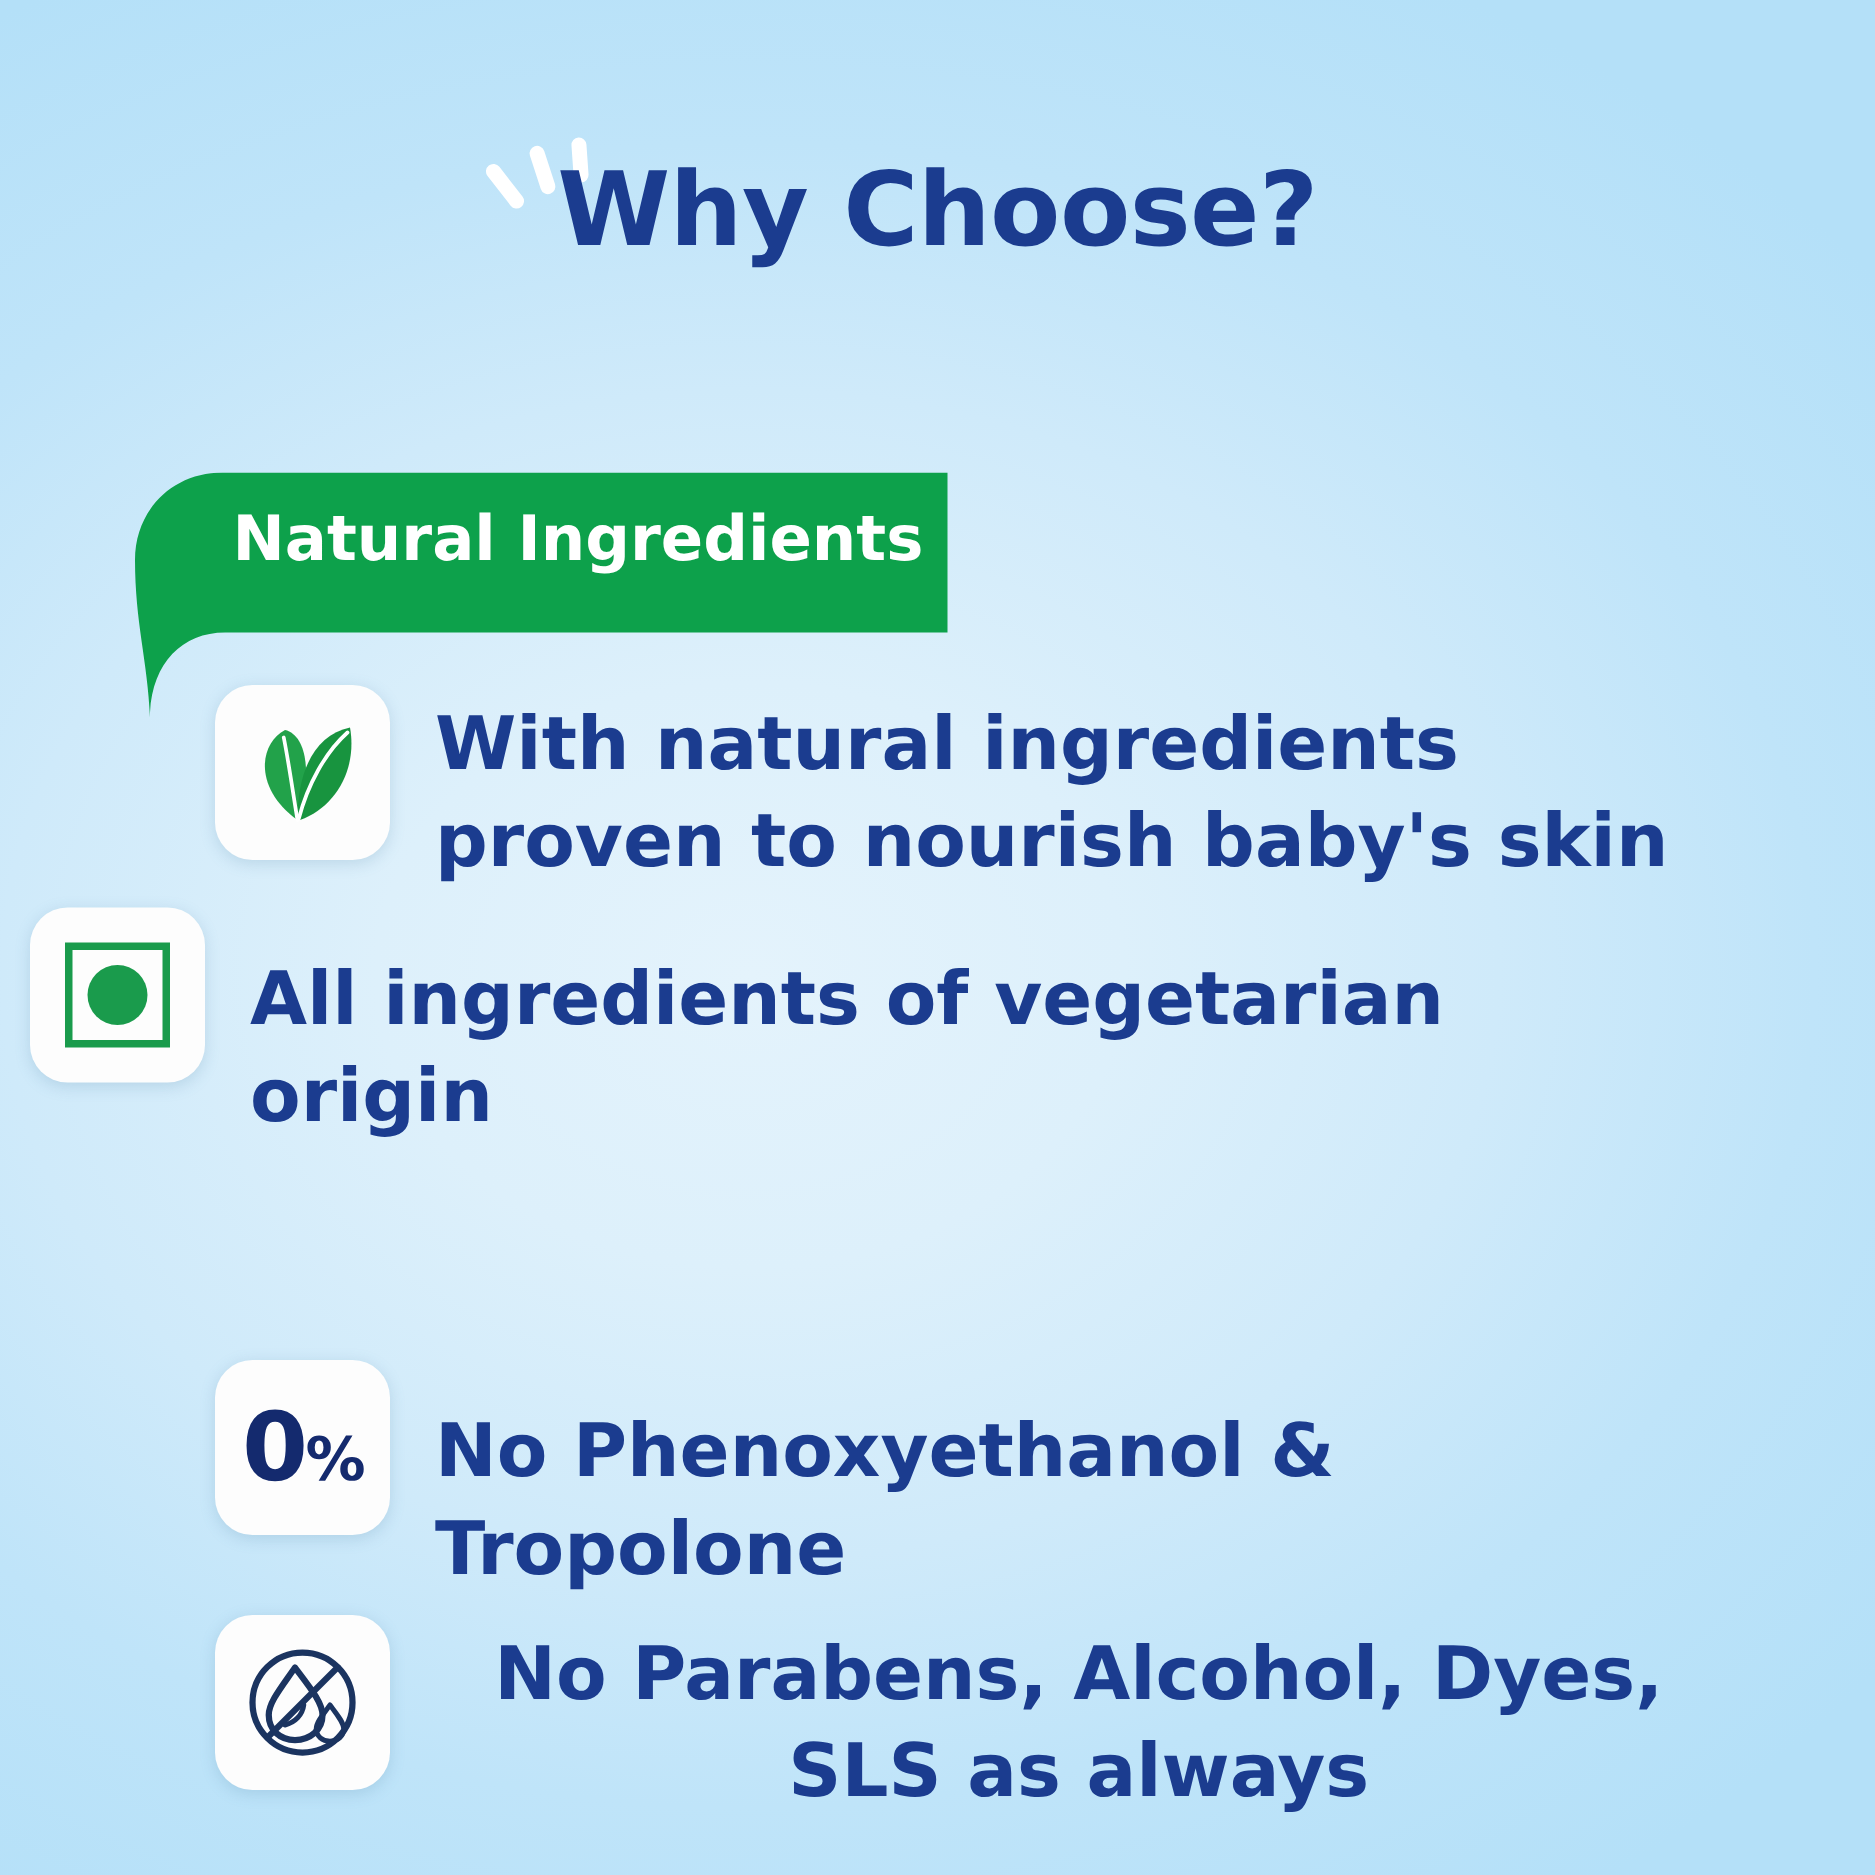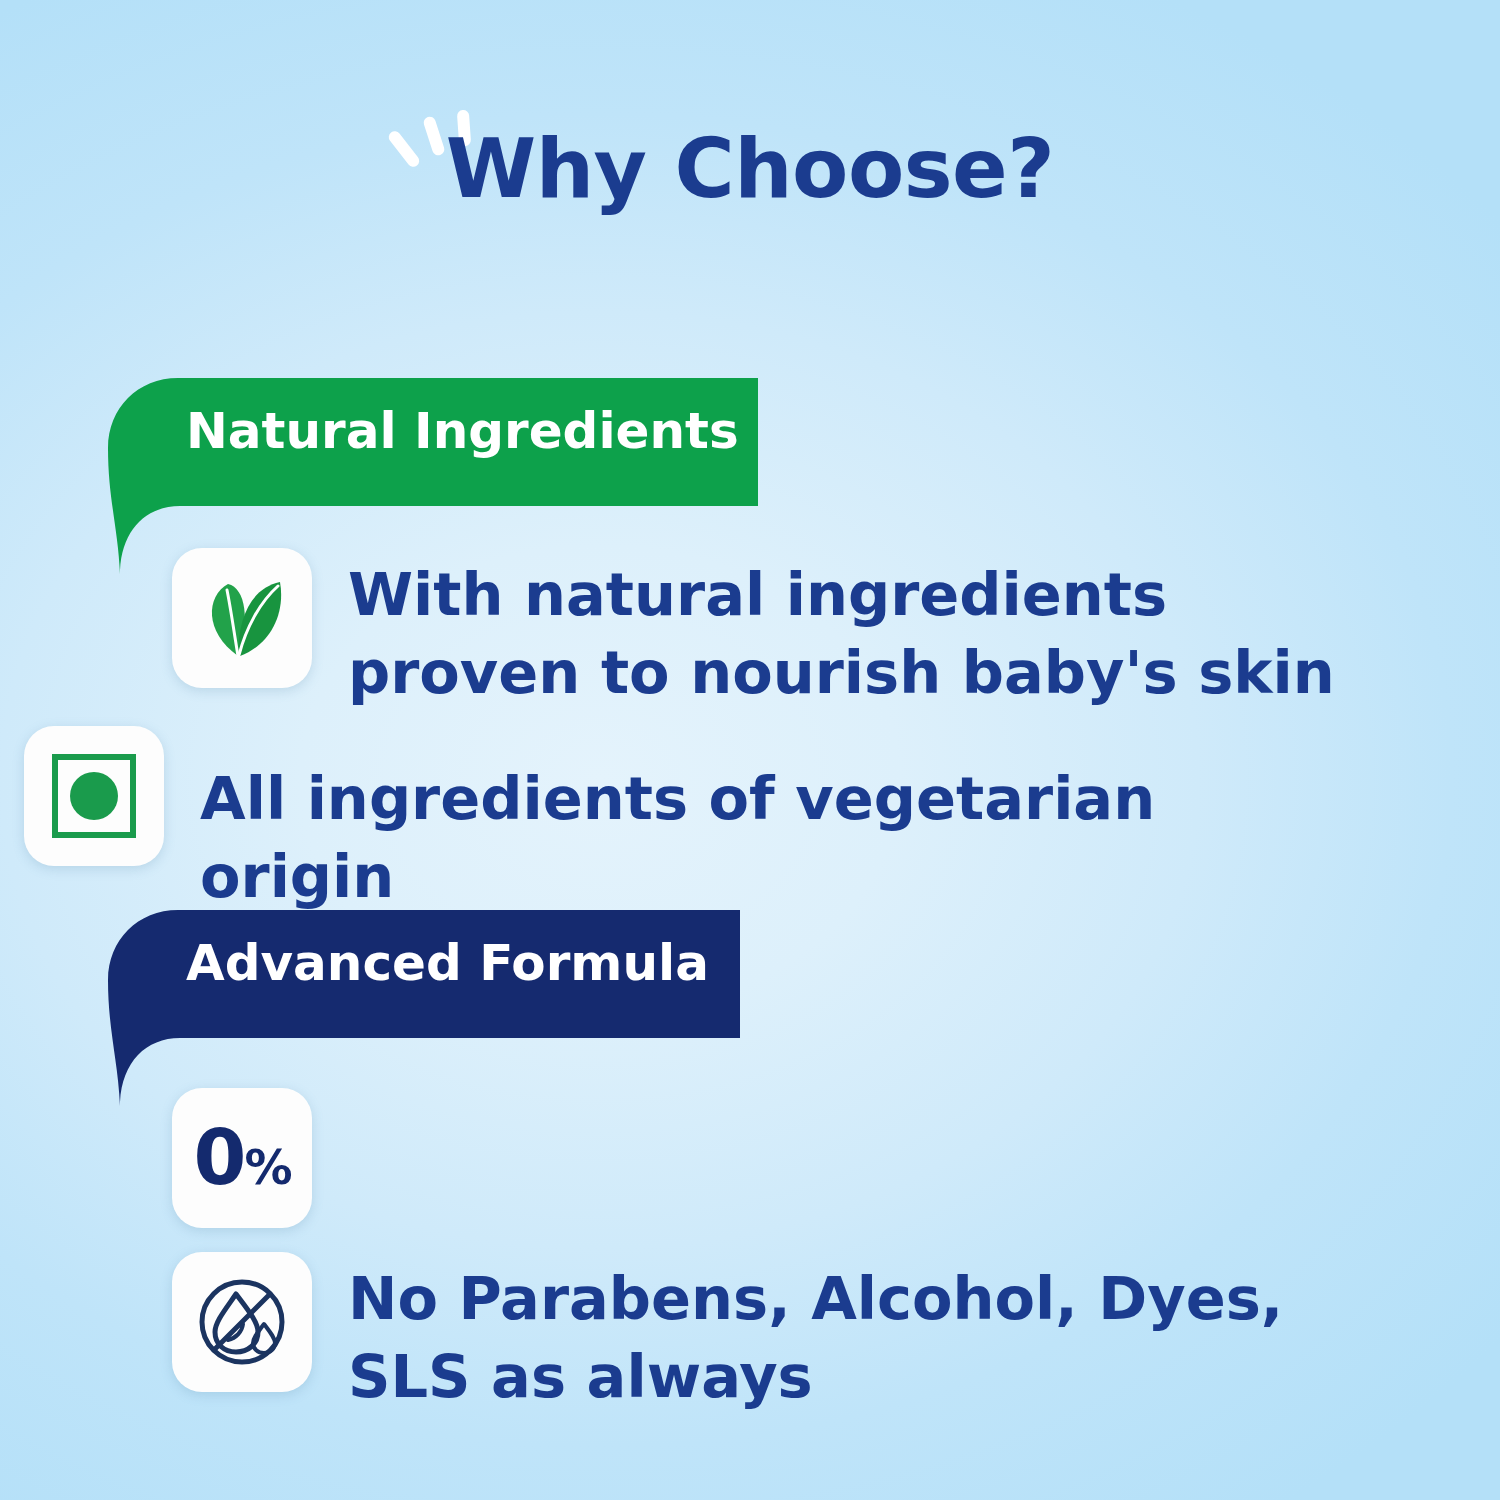--- a/index.html
+++ b/index.html
@@ -77,21 +77,21 @@
   #features-advanced { top:1088px; }
 
   .feature-row {
     position:relative;
     display:flex;
     align-items:flex-start;
     min-height:150px;
     padding-left:172px;
   }
   #features-natural  .feature-row:nth-child(2) { margin-top:14px;padding-left:24px; }
-  #features-advanced .feature-row:nth-child(2) { margin-top:14px; }
+  #features-advanced .feature-row:nth-child(2) { margin-top:14px;text-align:center; }
 
   .icon-card {
     flex:0 0 auto;
     width:140px; height:140px;
     background:#fdfdfd;
     border-radius:30px;
     box-shadow:0 3px 12px rgba(80,130,170,0.22);
     display:flex; align-items:center; justify-content:center;
   }
 
@@ -162,41 +162,30 @@
         <svg width="90" height="90" viewBox="0 0 90 90">
           <rect x="6" y="6" width="78" height="78" fill="none" stroke="#1a9b4c" stroke-width="6"></rect>
           <circle cx="45" cy="45" r="24" fill="#1a9b4c"></circle>
         </svg>
       </div>
       <div class="feature-text single">All ingredients of vegetarian origin</div>
     </div>
 
   </div>
 
-  <div class="section" id="section-advanced">
-    <div class="banner-wrap">
-      <svg class="banner-svg" width="660" height="200" viewBox="0 0 660 200">
-        <path d="M 70,0 L 632,0 L 632,128 L 72,128
-                 C 38,128 14,152 12,192
-                 L 12,196
-                 C 10,150 0,120 0,70
-                 C 0,30 30,0 70,0 Z" fill="#152a6f"></path>
-      </svg>
-      <div class="banner-label">Advanced Formula</div>
-    </div>
-  </div>
 
   <div class="features" id="features-advanced">
 
     <div class="feature-row">
       <div class="icon-card">
         <div class="zero-pct">
           <span class="zero">0</span><span class="pct">%</span>
         </div>
       </div>
+      <div class="feature-text single">No Phenoxyethanol &amp; Tropolone</div>
     </div>
 
     <div class="feature-row">
       <div class="icon-card">
         <svg width="100" height="100" viewBox="0 0 100 100">
           <circle cx="50" cy="50" r="40" fill="none" stroke="#1b3460" stroke-width="5"></circle>
           <line x1="22" y1="78" x2="78" y2="22" stroke="#1b3460" stroke-width="5" stroke-linecap="round"></line>
           <path d="M44 22 C56 38 66 50 66 60 C66 72 56 80 44 80 C32 80 23 72 23 60 C23 50 33 38 44 22 Z" fill="none" stroke="#1b3460" stroke-width="5" stroke-linejoin="round"></path>
           <path d="M36 68 C44 66 50 60 51 52" fill="none" stroke="#1b3460" stroke-width="4" stroke-linecap="round"></path>
           <path d="M72 52 C78 60 83 66 83 71 C83 77 78 81 72 81 C66 81 61 77 61 71 C61 66 66 60 72 52 Z" fill="none" stroke="#1b3460" stroke-width="4" stroke-linejoin="round"></path>

